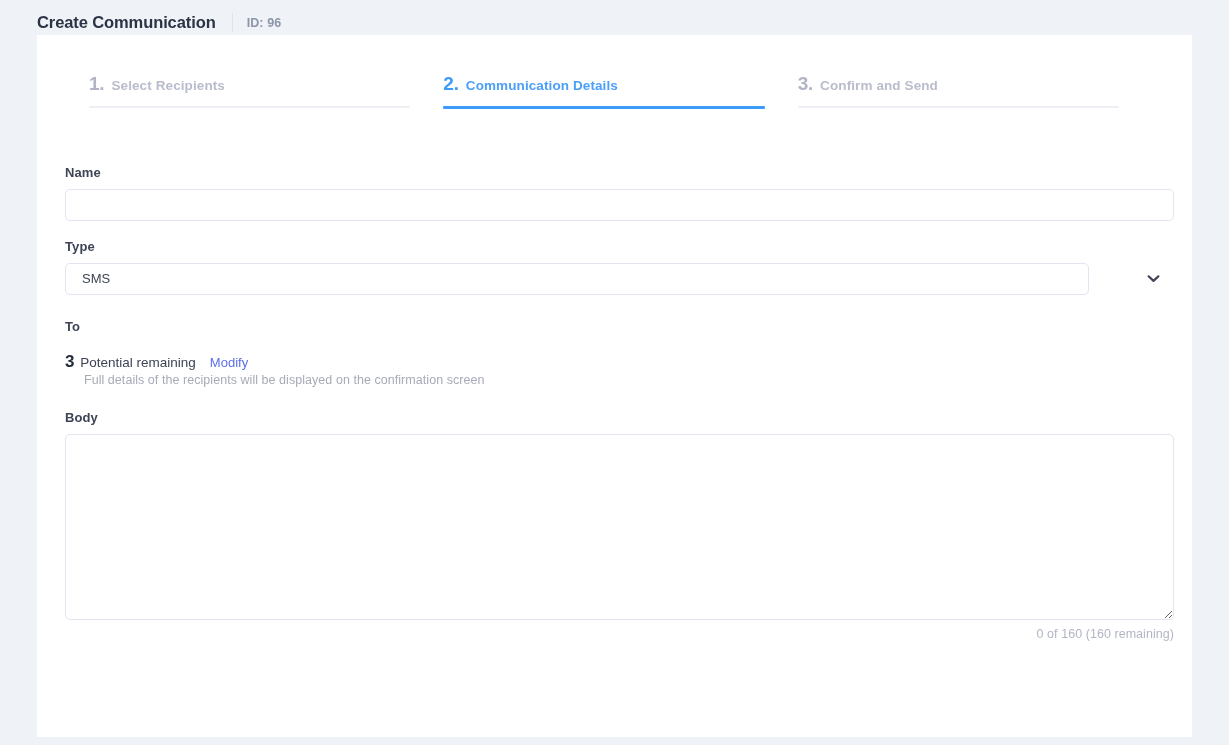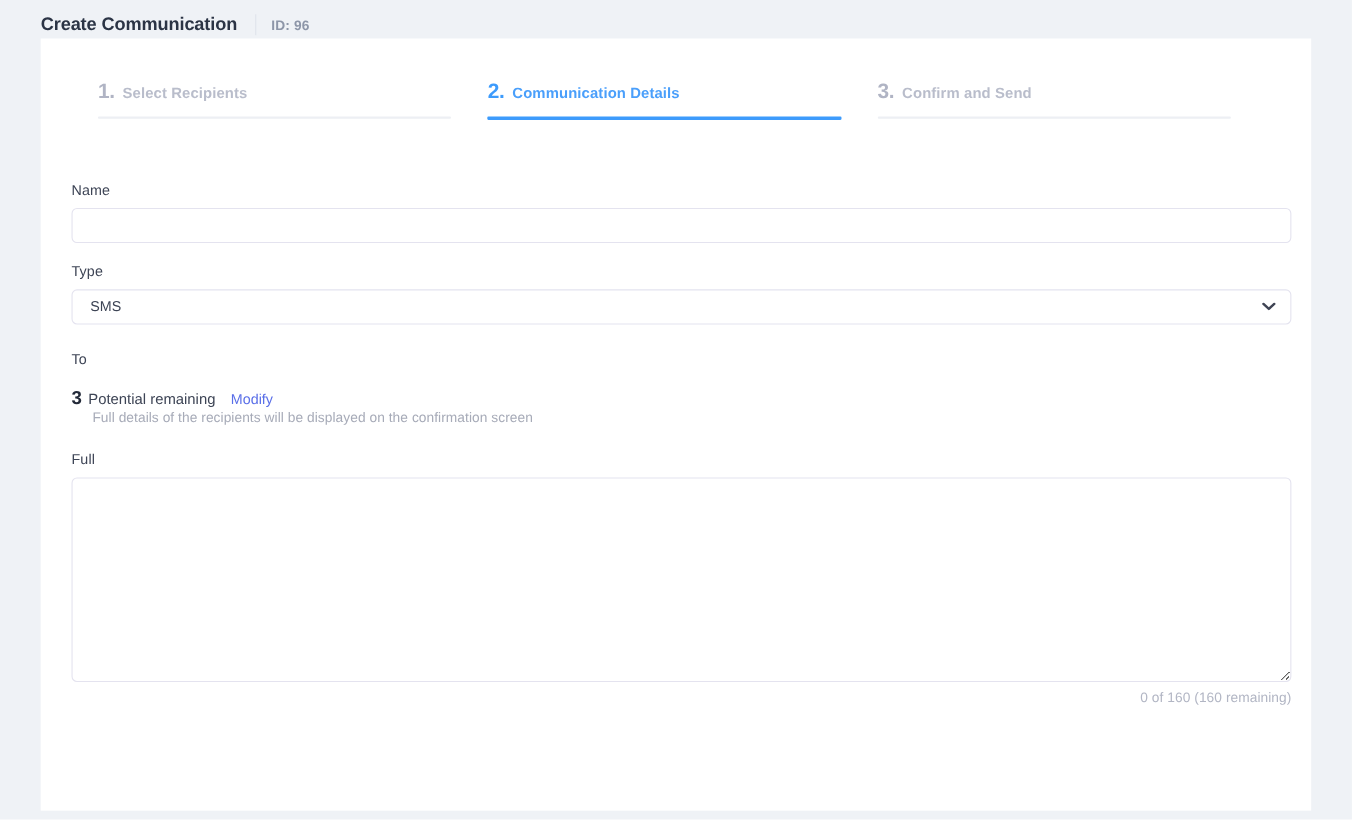--- a/index.html
+++ b/index.html
@@ -103,20 +103,21 @@
     top: 130px;
     width: 1109px;
   }
   .field { margin-bottom: 0; }
   .field-label {
     display: block;
     font-size: 13px;
     color: #3d4455;
     margin-bottom: 9px;
     letter-spacing: 0.1px;
+    font-weight: bold;
   }
 
   .text-input {
     display: block;
     width: 1109px;
     height: 32px;
     box-sizing: border-box;
     border: 1px solid #e4e3ef;
     border-radius: 5px;
     background: #fff;
@@ -128,21 +129,21 @@
   }
   .text-input.focused {
     border: 2px solid #6b7fe0;
     border-radius: 6px;
     padding: 0 11px;
   }
 
   .select-wrap { position: relative; width: 1109px; }
   .select-input {
     display: block;
-    width: 1109px;
+    width: 1024px;
     height: 32px;
     box-sizing: border-box;
     border: 1px solid #e4e3ef;
     border-radius: 5px;
     background: #fff;
     padding: 0 30px 0 16px;
     font-family: "Liberation Sans", sans-serif;
     font-size: 13px;
     color: #3d4455;
     line-height: 30px;
@@ -277,19 +278,19 @@
       <div class="to-row">
         <span class="to-count">3</span>
         <span class="to-text">Potential remaining</span>
         <a class="to-modify">Modify</a>
       </div>
       <div class="to-hint">Full details of the recipients will be displayed on the confirmation screen</div>
     </div>
 
 
     <div class="field" style="margin-top:23px;">
-      <label class="field-label">Full</label>
+      <label class="field-label">Body</label>
       <textarea class="body-area" style=""></textarea>
       <div class="char-counter">0 of 160 (160 remaining)</div>
     </div>
 
   </div>
 </div>
 
 </body></html>

